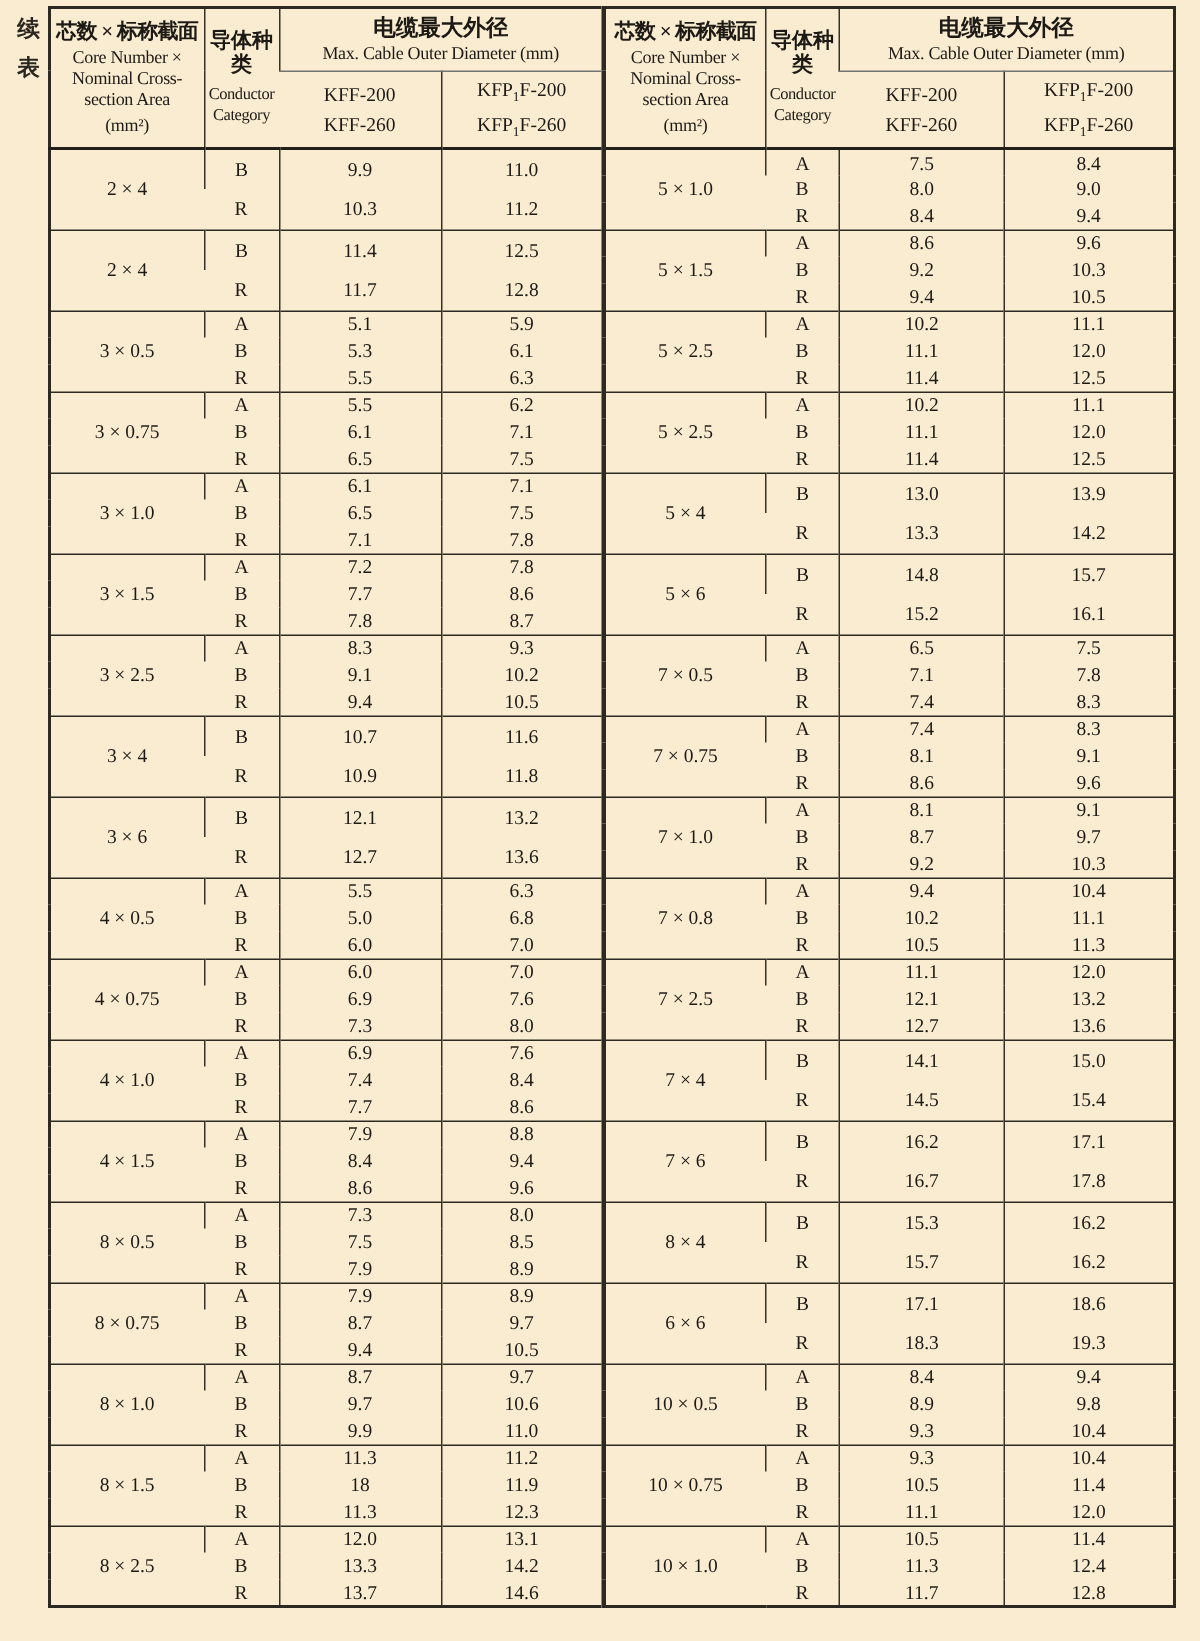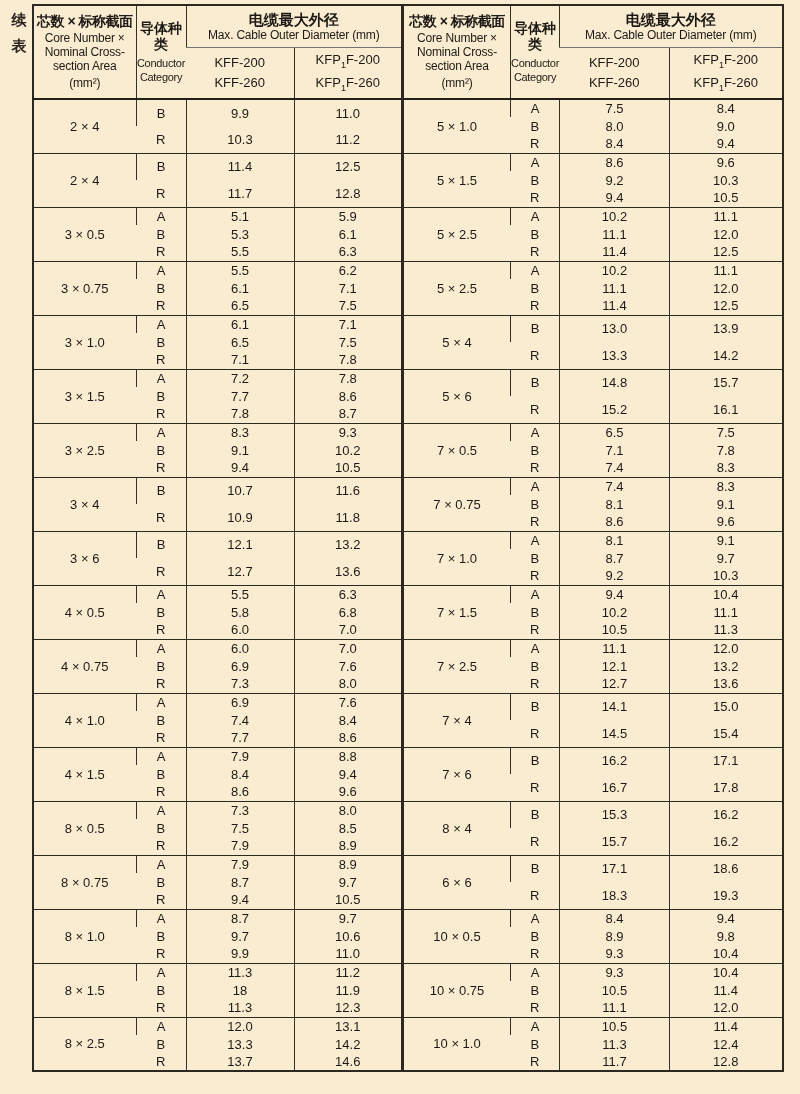--- a/index.html
+++ b/index.html
@@ -3,21 +3,21 @@
 <meta charset="utf-8">
 <style>
   * { margin:0; padding:0; box-sizing:border-box; }
   html,body { width:800px; height:1094px; }
   body {
     background:#FAECD0;
     font-family:"Liberation Sans","DejaVu Sans",sans-serif;
     color:#1D1A16;
     overflow:hidden;
   }
-  .page { position:relative; width:800px; height:856px; padding-top:4px; }
+  .page { position:relative; width:800px; height:856px; padding-top:4px;font-family:Liberation Serif, serif; }
   .continued {
     position:absolute; left:7px; top:7px; width:24px;
     font-size:15px; font-weight:600; line-height:1.75;
     text-align:center; word-break:break-all; color:#2A2620;
   }
   .tables { display:flex; margin-left:32px; width:748px; }
   table.tbl {
     border-collapse:collapse; table-layout:fixed;
     background:#FAECD0;
   }
@@ -216,21 +216,21 @@
             <td class="val">13.6</td>
           </tr>
           <tr class="group-start" style="height: 18px;">
             <td rowspan="3" class="size">4 × 0.5</td>
             <td class="cond">A</td>
             <td class="val">5.5</td>
             <td class="val">6.3</td>
           </tr>
           <tr style="height: 18px;">
             <td class="cond">B</td>
-            <td class="val">5.8</td>
+            <td class="val">5.0</td>
             <td class="val">6.8</td>
           </tr>
           <tr style="height: 18px;">
             <td class="cond">R</td>
             <td class="val">6.0</td>
             <td class="val">7.0</td>
           </tr>
           <tr class="group-start" style="height: 18px;">
             <td rowspan="3" class="size">4 × 0.75</td>
             <td class="cond">A</td>
@@ -528,21 +528,21 @@
             <td class="cond">B</td>
             <td class="val">8.7</td>
             <td class="val">9.7</td>
           </tr>
           <tr style="height: 18px;">
             <td class="cond">R</td>
             <td class="val">9.2</td>
             <td class="val">10.3</td>
           </tr>
           <tr class="group-start" style="height: 18px;">
-            <td rowspan="3" class="size">7 × 1.5</td>
+            <td rowspan="3" class="size">7 × 0.8</td>
             <td class="cond">A</td>
             <td class="val">9.4</td>
             <td class="val">10.4</td>
           </tr>
           <tr style="height: 18px;">
             <td class="cond">B</td>
             <td class="val">10.2</td>
             <td class="val">11.1</td>
           </tr>
           <tr style="height: 18px;">

